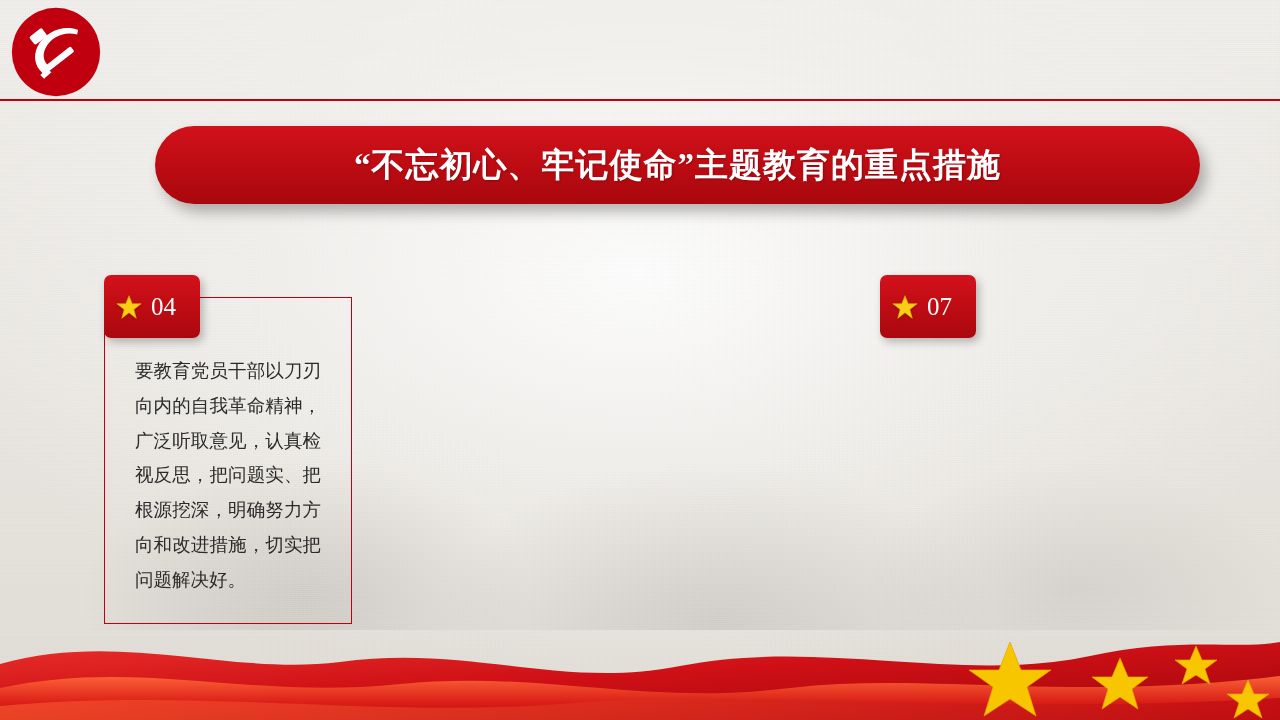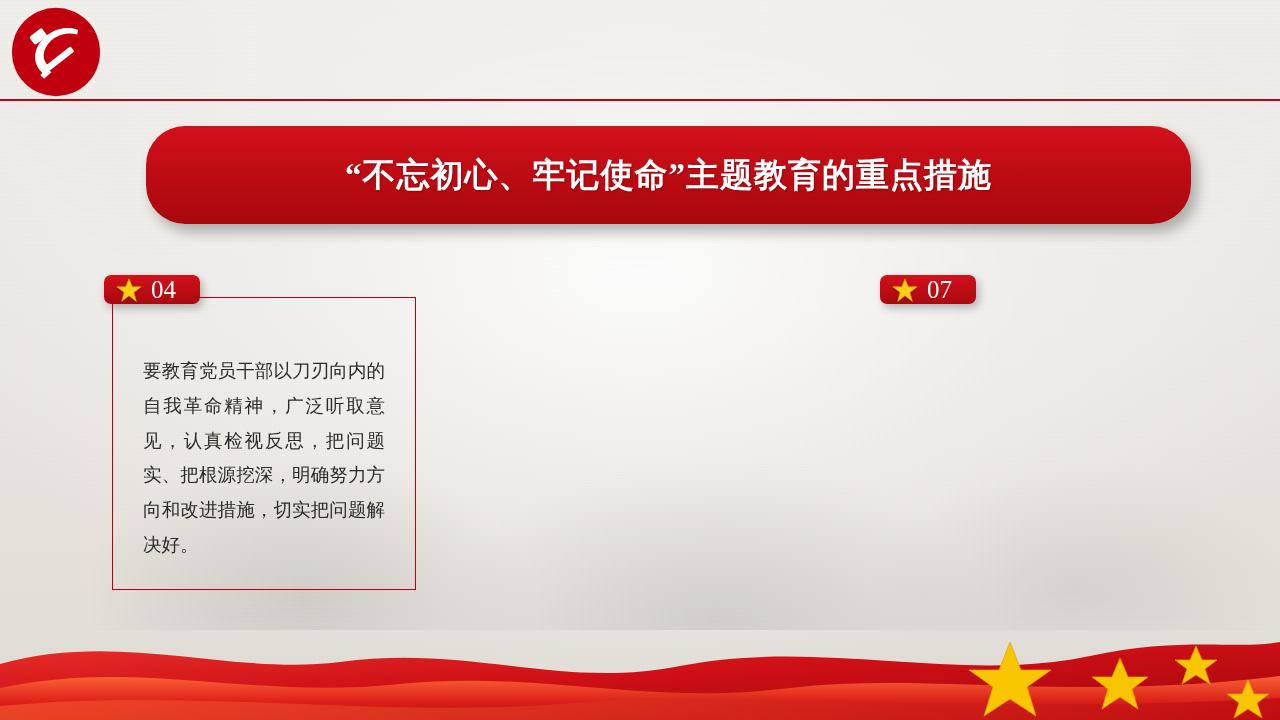--- a/index.html
+++ b/index.html
@@ -38,22 +38,22 @@
     position: absolute; top: 99px; left: 0; width: 1280px; height: 2px;
     background: #c1000f;
   }
   .emblem {
     position: absolute; top: 6px; left: 10px;
     width: 92px; height: 92px;
   }
 
   
   .title-wrap {
-    position: absolute; top: 126px; left: 146px;
-    width: 1045px; height: 98px;
+    position: absolute; top: 126px; left: 155px;
+    width: 1045px; height: 78px;
   }
   .title-pill {
     position: absolute; inset: 0;
     background: linear-gradient(180deg, #d2111b 0%, #bb0b12 55%, #a8080e 100%);
     border-radius: 39px;
     box-shadow: 6px 8px 14px rgba(0,0,0,0.28);
     display: flex; align-items: center; justify-content: center;
   }
   .title-text {
     color: #ffffff;
@@ -66,28 +66,28 @@
   }
 
   
   .cards {
     position: absolute; top: 275px; left: 104px;
     width: 1080px; height: 380px;
     display: flex; gap: 84px;
   }
   .card { position: relative; width: 304px; }
   .card-box {
-    position: absolute; top: 22px; left: 8px;
-    width: 304px;
+    position: absolute; top: 22px; left: 0;
+    width: 248px;
     border: 1px solid #c1000f;
     background: transparent;
   }
   .card-tab {
     position: absolute; top: 0; left: 0;
-    height: 29px; min-width: 96px;
+    height: 63px; min-width: 96px;
     background: linear-gradient(180deg, #d2111b 0%, #bb0b12 60%, #a9080f 100%);
     border-radius: 7px;
     box-shadow: 3px 4px 8px rgba(0,0,0,0.25);
     display: flex; align-items: center;
     padding: 0 16px 0 12px;
     z-index: 3;
   }
   .star {
     width: 26px; height: 26px;
     margin-right: 9px;

